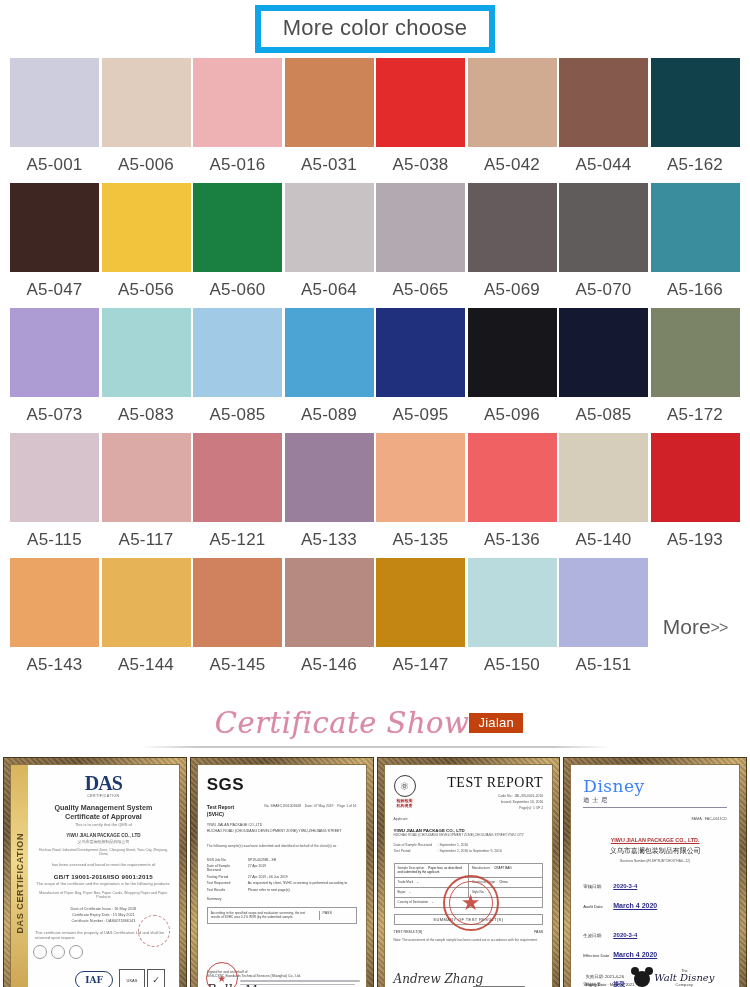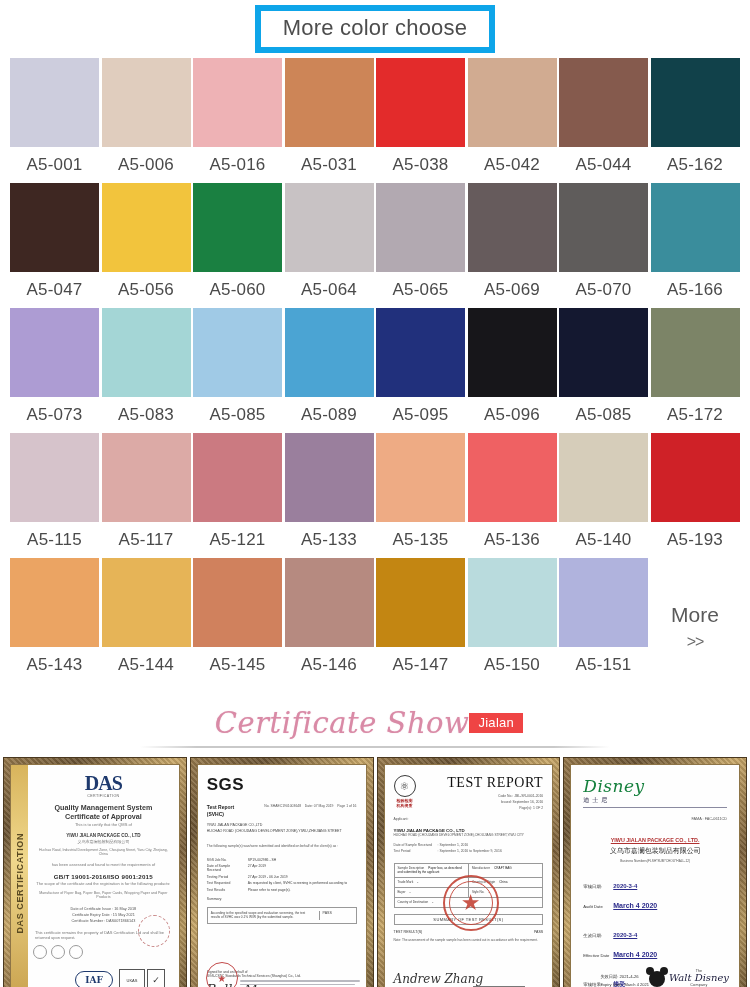--- a/index.html
+++ b/index.html
@@ -48,21 +48,21 @@
   }
   .cap{
     font-size:17px;
     color:#4a4a4a;
     line-height:1;
     padding:9px 0 10px 0;
     letter-spacing:.2px;
   }
   .more-cell{
     width:89px;margin-right:0;
-    display:flex;flex-direction:column;align-items:center;justify-content:center;
+    display:flex;flex-direction:row;align-items:center;justify-content:center;
     padding-top:14px;
   }
   .more-cell .more-label{
     font-size:21px;color:#5a5a5a;line-height:1.35;
   }
   .more-cell .more-arrow{
     font-size:16px;color:#6a6a6a;line-height:1.6;letter-spacing:-1px;
   }
 
   
@@ -79,21 +79,21 @@
   .cert-script{
     font-family:"DejaVu Serif",serif;
     font-style:italic;
     font-size:29px;
     color:#d98aa6;
     letter-spacing:.5px;
     line-height:1;
     text-shadow:0 0 1px rgba(217,138,166,.5);
   }
   .cert-badge{
-    background:#ef4444;
+    background:#c2410c;
     color:#ffffff;
     font-size:13px;
     padding:3px 9px 4px 9px;
     line-height:1;
     letter-spacing:.3px;
   }
   .cert-rule{
     position:absolute;
     left:140px;right:140px;bottom:9px;
     height:2px;
@@ -226,35 +226,35 @@
     color:#c0392b;font-size:22px;opacity:.85;
   }
   .tr-stamp::before{
     content:"";position:absolute;inset:4px;border-radius:50%;border:1px solid #c0392b;
   }
   .tr-sig{font-family:"DejaVu Serif",serif;font-style:italic;font-size:12px;color:#333;}
 
   
   .dz-body{padding:13px 12px;}
   .dz-logo{
-    font-family:"DejaVu Serif",serif;font-style:italic;font-size:17px;color:#15803d;
+    font-family:"DejaVu Serif",serif;font-size:17px;color:#3b82f6;
     letter-spacing:.5px;line-height:1;
   }
   .dz-cn{font-size:6px;color:#2a2a4a;letter-spacing:3px;margin-top:1px;}
   .dz-rule{height:1px;background:#8a8aa0;margin-top:2px;}
   .dz-fama{font-size:3.8px;color:#555;text-align:right;margin-top:9px;}
   .dz-co{font-size:5.4px;color:#b03030;text-align:center;margin-top:16px;text-decoration:underline;font-weight:bold;}
   .dz-cocn{font-size:7px;color:#222;text-align:center;margin-top:3px;}
   .dz-lic{font-size:3.2px;color:#555;text-align:center;margin-top:3px;}
   .dz-field{margin-top:11px;}
   .dz-field .cn{font-size:4.4px;color:#333;display:inline-block;width:30px;}
   .dz-field .val{font-size:6px;color:#2a2a8a;font-weight:bold;text-decoration:underline;}
   .dz-field .en{font-size:4.2px;color:#333;display:inline-block;width:30px;}
   .dz-field .val2{font-size:7px;color:#2a2a8a;font-weight:bold;text-decoration:underline;}
-  .dz-foot{position:absolute;left:0;right:10px;bottom:14px;display:flex;align-items:flex-end;justify-content:flex-end;}
+  .dz-foot{position:absolute;left:0;right:10px;bottom:14px;display:flex;align-items:flex-end;justify-content:center;}
   .dz-exp .cn{font-size:4.2px;color:#333;}
   .dz-exp .en{font-size:4px;color:#333;margin-top:3px;}
   .dz-wd{text-align:center;}
   .dz-wd .the{font-size:3.6px;color:#333;}
   .dz-wd .w{font-family:"DejaVu Serif",serif;font-style:italic;font-size:10px;color:#1a1a3a;line-height:1;}
   .dz-wd .c{font-size:3.6px;color:#333;letter-spacing:.3px;}
   .dz-mickey{
     width:16px;height:16px;border-radius:50%;background:#1a1a1a;position:relative;margin-right:4px;
   }
   .dz-mickey::before,.dz-mickey::after{

